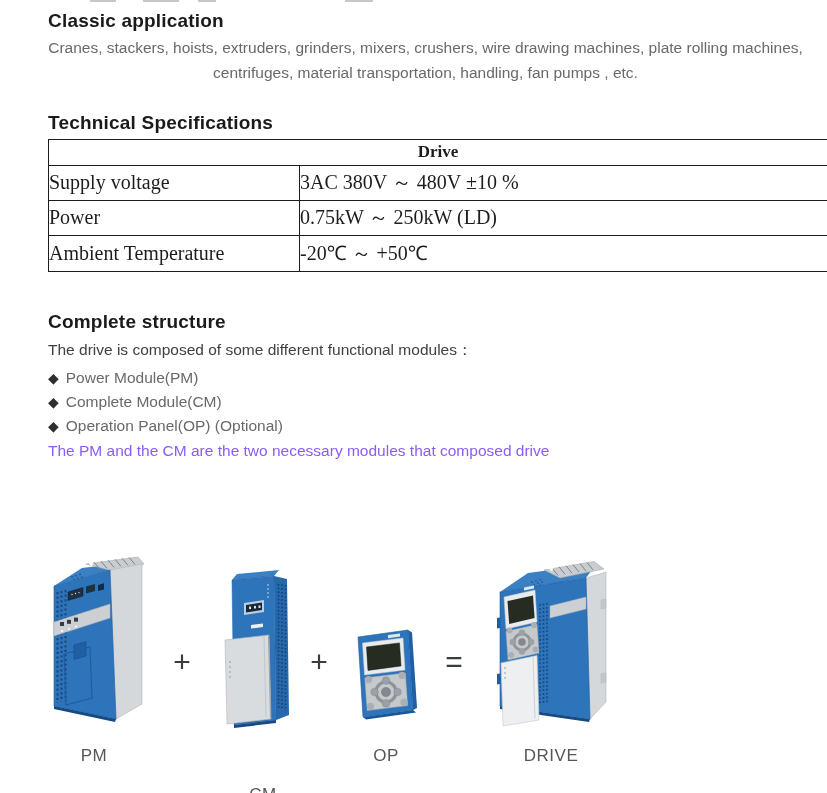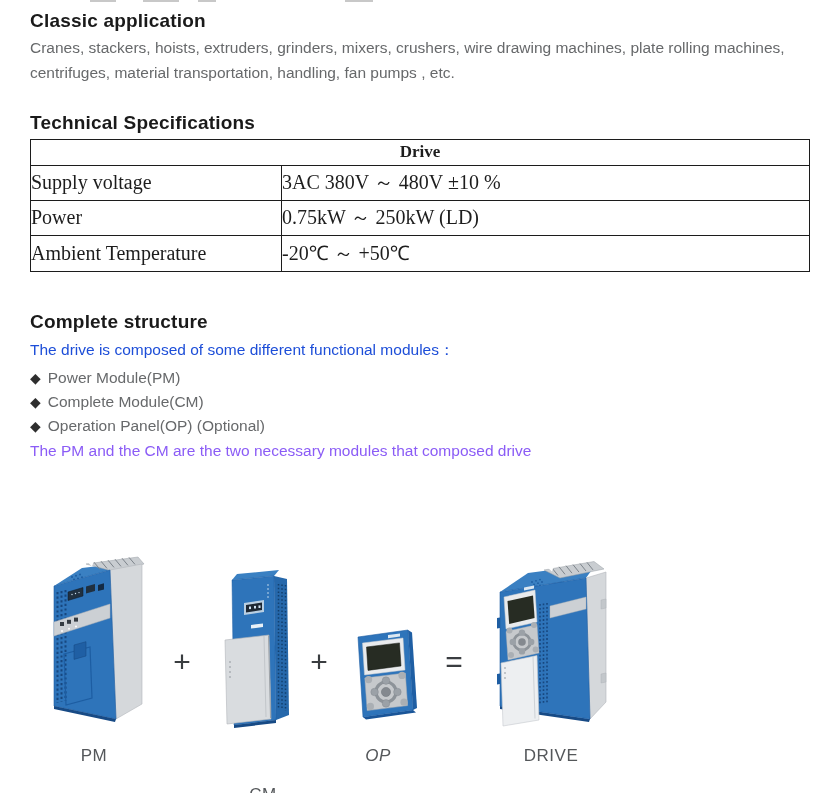--- a/index.html
+++ b/index.html
@@ -1,51 +1,51 @@
 <!DOCTYPE html>
 <html><head>
 <meta charset="utf-8">
 <style>
   html,body { margin:0; padding:0; background:#fff; }
   .page {
     position:relative; width:827px; height:793px; background:#ffffff;
     font-family:"Liberation Sans", sans-serif; overflow:hidden;
   }
-  .content { padding:10px 24px 0 30px; }
+  .content { padding:10px 24px 0 30px;margin-left:18px; }
 
   
   h2.sec {
     margin:0; font-size:19px; line-height:22px; font-weight:700;
     color:#1a1a1a; letter-spacing:.2px;
   }
   h2.sec.ts { margin-top:27px; }
   h2.sec.cs { margin-top:39px; }
 
   
   p.body {
-    margin:3px 0 0; max-width:758px; font-size:15.5px; line-height:25px; color:#67696b;
+    margin:3px 0 0; max-width:758px; font-size:15.5px; line-height:25px; color:#67696b;text-align:center;
   }
 
   
   .artifact { position:absolute; top:0; left:0; height:3px; width:827px; }
   .artifact i { position:absolute; top:0; height:2px; background:#9a9a9a; opacity:.55; }
 
   
   table.specs {
     margin:5px 0 0; border-collapse:collapse; width:780px;
     font-family:"Liberation Serif", serif; color:#1d1d1d;
   }
   table.specs th, table.specs td { border:1.5px solid #1c1c1c; }
   table.specs th { font-size:17px; font-weight:700; text-align:center; padding:2px 0 3px; }
   table.specs td { font-size:20px; padding:3px 0 4px; }
   td.lbl { width:250px; padding-left:15px; }
   td.val { padding-left:22px; white-space:pre-wrap; }
 
   
-  p.intro { margin:5px 0 0; font-size:15.5px; line-height:24px; color:#1d4ed8; }
+  p.intro { margin:5px 0 0; font-size:15.5px; line-height:24px; color:#404040; }
   ul.mods { margin:4px 0 0; padding:0; list-style:none; }
   ul.mods li { line-height:24px; font-size:15.5px; color:#67696b; }
   .diamond { color:#2e2e2e; font-size:14px; margin-right:7px; }
   p.outro { margin:1px 0 0; font-size:15.5px; line-height:24px; color:#8b5cf6; }
 
   
   .figure { position:absolute; top:530px; left:0; width:827px; height:263px; }
   .figure svg { position:absolute; display:block; }
   .svg-pm    { left:48px;  top:26px;  }
   .svg-cm    { left:223px; top:36px;  }
@@ -54,21 +54,21 @@
   .op-sign {
     position:absolute; top:116px; width:32px; text-align:center;
     font-size:30px; line-height:32px; color:#3a3d40;
   }
   .plus1 { left:166px; } .plus2 { left:303px; } .equals { left:438px; }
   .mod-label {
     position:absolute; top:216px; text-align:center;
     font-size:17px; letter-spacing:.5px; color:#54575a;
   }
   .lab-pm { left:44px; width:100px; } .lab-cm { left:223px; width:80px;margin-top:39px; }
-  .lab-op { left:344px; width:68px;font-style:italic; } .lab-drive { left:492px; width:118px; }
+  .lab-op { left:352px; width:68px; } .lab-drive { left:492px; width:118px; }
 </style>
 </head>
 <body>
 
 <div class="page">
 
   <div class="artifact">
     <i style="left:90px;width:26px"></i>
       <i style="left:143px;width:36px"></i>
     <i style="left:198px;width:18px"></i>

